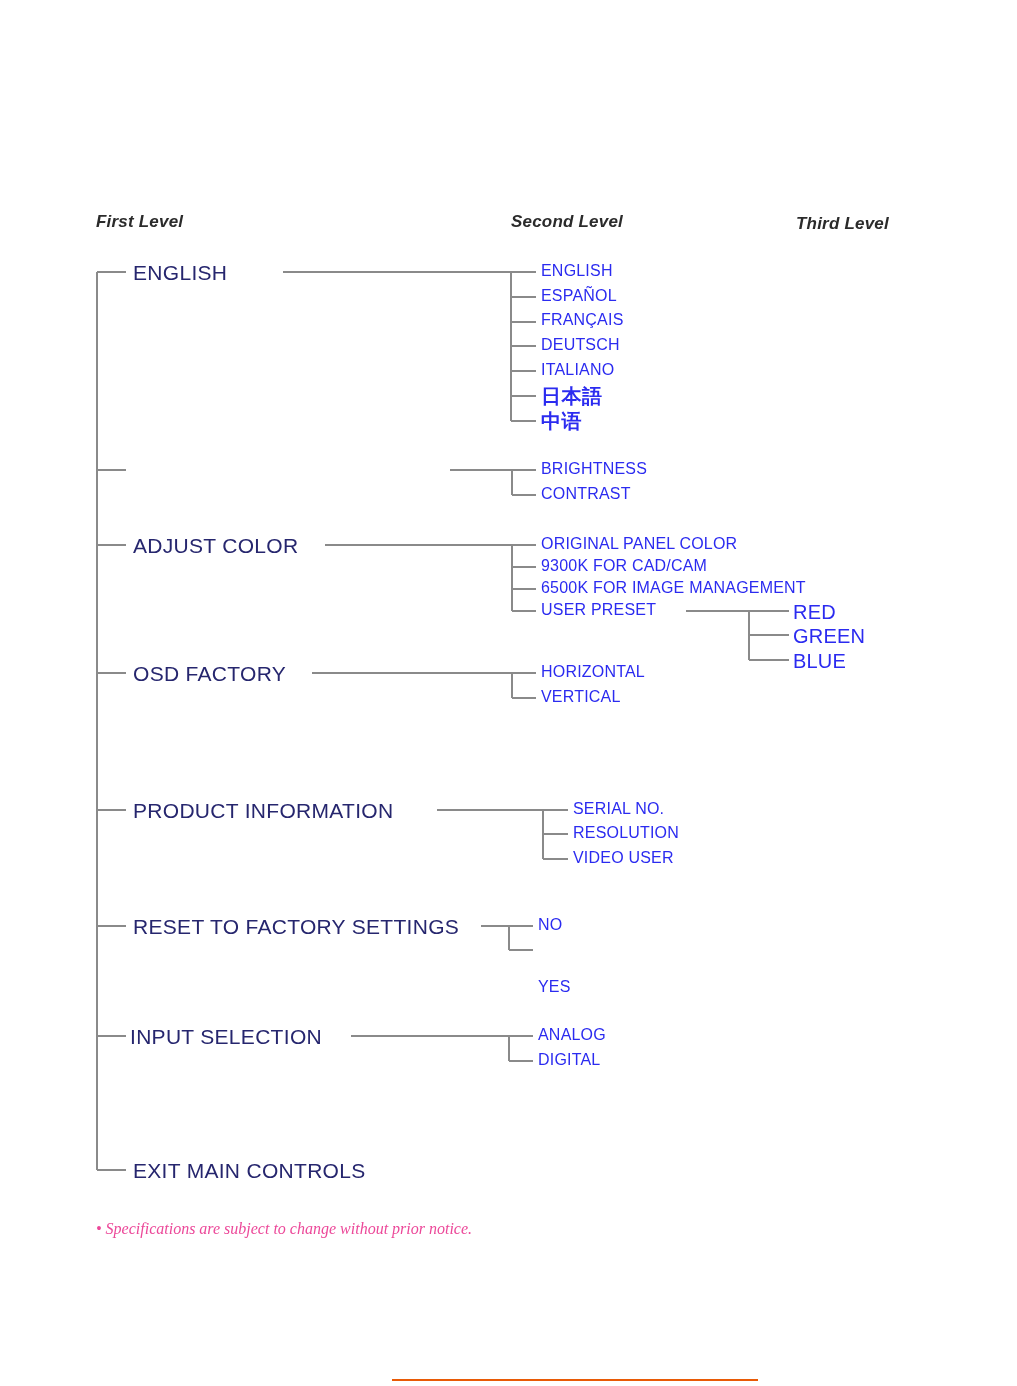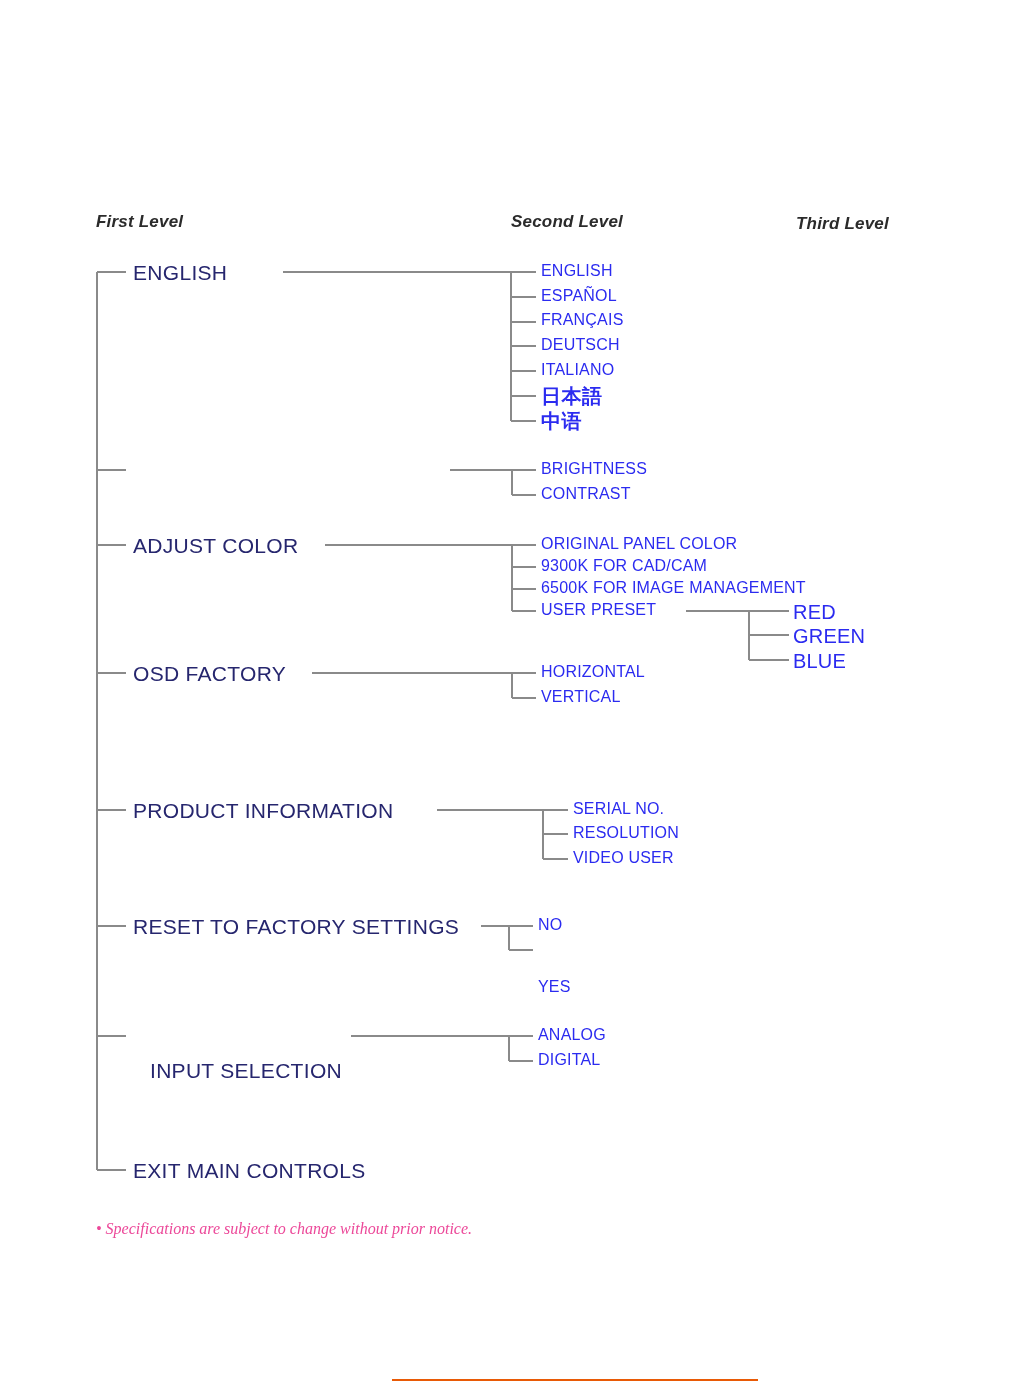--- a/index.html
+++ b/index.html
@@ -160,21 +160,21 @@
 
   <div class="col-header" style="left:96px; top:212px;">First Level</div>
   <div class="col-header" style="left:511px; top:212px;">Second Level</div>
   <div class="col-header" style="left:796px; top:214px;">Third Level</div>
 
   <div class="lvl1-label" style="left:133px; top:262px;">ENGLISH</div>
   <div class="lvl1-label" style="left:133px; top:535px;">ADJUST COLOR</div>
   <div class="lvl1-label" style="left:133px; top:663px;">OSD FACTORY</div>
   <div class="lvl1-label" style="left:133px; top:800px;">PRODUCT INFORMATION</div>
   <div class="lvl1-label" style="left:133px; top:916px;">RESET TO FACTORY SETTINGS</div>
-  <div class="lvl1-label" style="left:150px; top:1026px;margin-top:34px;">INPUT SELECTION</div>
+  <div class="lvl1-label" style="left:130px; top:1026px;">INPUT SELECTION</div>
   <div class="lvl1-label" style="left:133px; top:1160px;">EXIT MAIN CONTROLS</div>
 
   <div class="lvl2-label" style="left:541px; top:263px;">ENGLISH</div>
   <div class="lvl2-label" style="left:541px; top:288px;">ESPAÑOL</div>
   <div class="lvl2-label" style="left:541px; top:312px;">FRANÇAIS</div>
   <div class="lvl2-label" style="left:541px; top:337px;">DEUTSCH</div>
   <div class="lvl2-label" style="left:541px; top:362px;">ITALIANO</div>
   <div class="lvl2-label cjk" style="left:541px; top:386px;">日本語</div>
   <div class="lvl2-label cjk" style="left:541px; top:411px;">中语</div>
 

